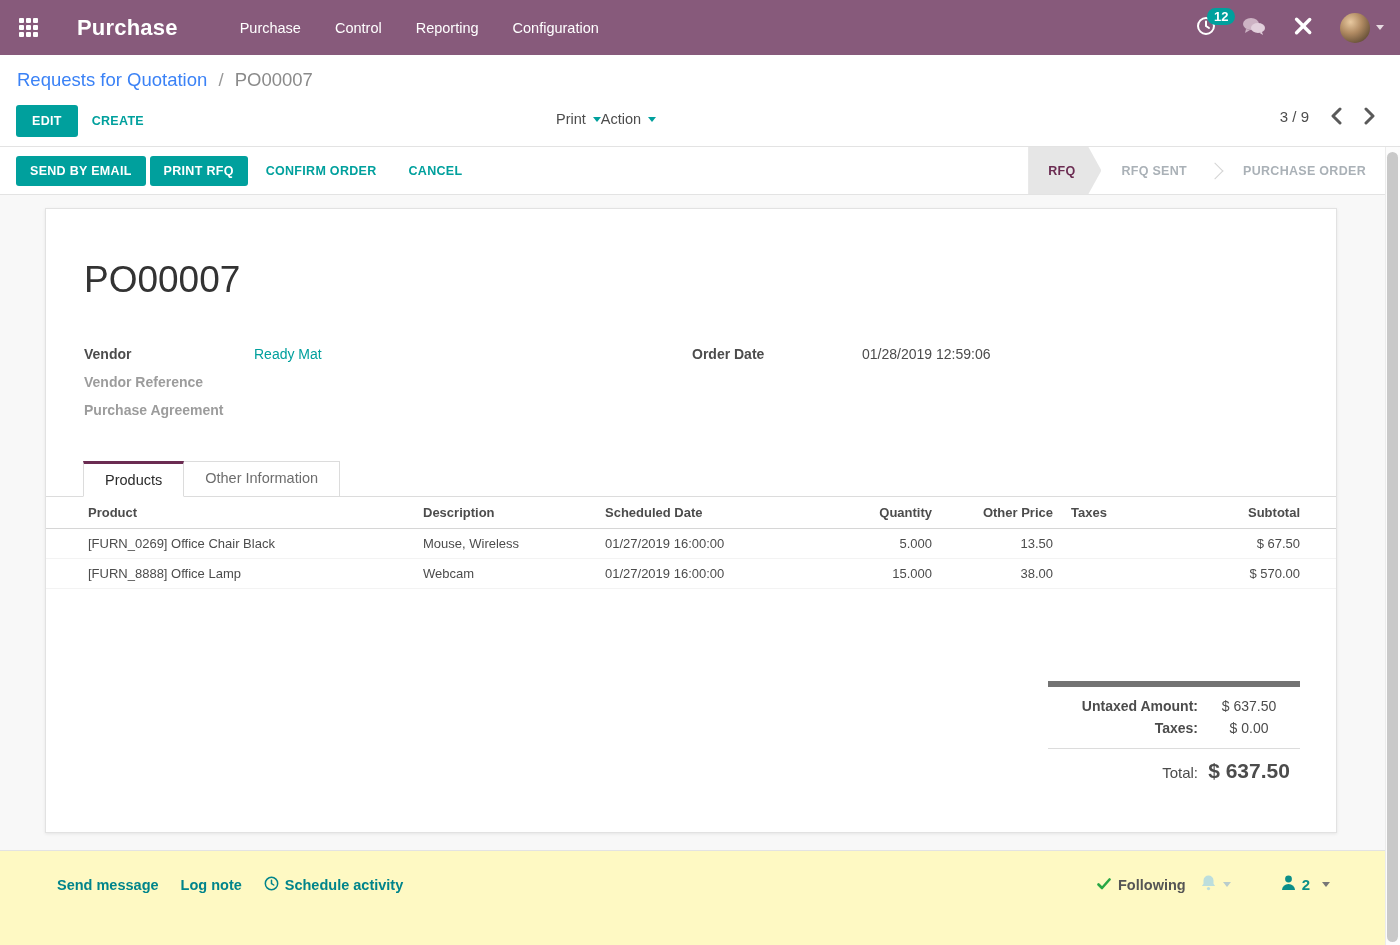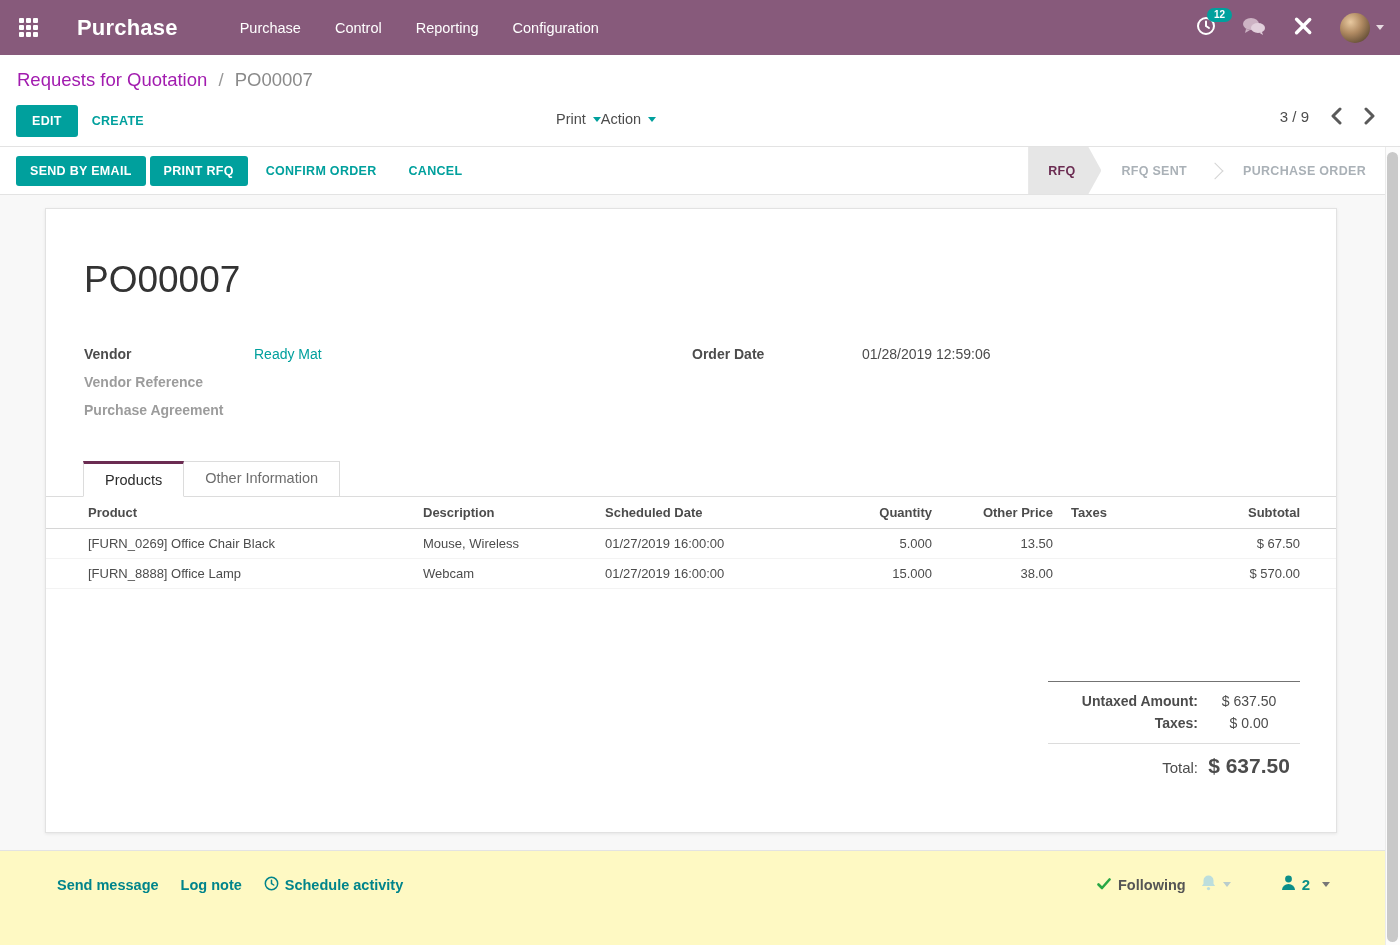--- a/index.html
+++ b/index.html
@@ -9,34 +9,34 @@
   
   .navbar { height:55px; background:#875A7B; display:flex; align-items:center; position:relative; }
   .apps-icon { width:20px; height:20px; margin-left:19px; display:grid;
     grid-template-columns:repeat(3,5px); grid-template-rows:repeat(3,5px); gap:2px; cursor:pointer; }
   .apps-icon span { background:#fff; border-radius:1px; }
   .app-title { color:#fff; font-size:22px; font-weight:bold; margin-left:38px; letter-spacing:.2px; cursor:pointer; }
   .nav-menu { display:flex; margin-left:62px; gap:34px; }
   .nav-menu a { color:#fff; font-size:14.5px; text-decoration:none; cursor:pointer; }
   .nav-right { position:absolute; right:16px; top:0; height:55px; display:flex; align-items:center; gap:26px; }
   .activity-wrap { position:relative; cursor:pointer; }
-  .badge { position:absolute; top:-8px; left:11px; background:#00A09D; color:#fff; font-size:10px;
+  .badge { position:absolute; top:-8px; left:11px; background:#00A09D; color:#fff; font-size:13px;
     font-weight:bold; border-radius:9px; padding:2px 7px; line-height:1; }
   .icon-btn { cursor:pointer; display:flex; align-items:center; }
   .user-menu { display:flex; align-items:center; gap:6px; cursor:pointer; }
   .avatar { width:30px; height:30px; border-radius:50%;
     background:radial-gradient(circle at 35% 30%, #e8c9a0 0%, #b08a62 40%, #6e563c 75%, #41321f 100%); }
   .caret { display:inline-block; width:0; height:0; border-left:4px solid transparent;
     border-right:4px solid transparent; border-top:5px solid currentColor; }
   .caret.white { color:#e7dbe2; }
 
   
   .control-panel { height:92px; background:#fff; position:relative; border-bottom:1px solid #e3e3e3; }
   .breadcrumb { position:absolute; left:17px; top:14px; font-size:18.5px; }
-  .breadcrumb .bc-link { color:#a21caf; text-decoration:none; cursor:pointer; }
+  .breadcrumb .bc-link { color:#3b82f6; text-decoration:none; cursor:pointer; }
   .breadcrumb .bc-sep { color:#999; margin:0 6px; }
   .breadcrumb .bc-current { color:#8a8a8a; }
   .cp-buttons { position:absolute; left:16px; top:50px; display:flex; align-items:center; }
   .btn { font-size:12.5px; font-weight:bold; letter-spacing:.3px; border:none; border-radius:3px;
     cursor:pointer; font-family:inherit; }
   .btn-primary { background:#00A09D; color:#fff; padding:9px 16px; }
   .btn-link-teal { background:none; color:#00A09D; padding:9px 14px; }
   .cp-dropdowns { position:absolute; left:556px; top:56px; display:flex; }
   .dropdown { font-size:14.5px; color:#4c4c4c; cursor:pointer; display:flex; align-items:center; gap:7px; }
   .dropdown .caret { color:#00A09D; }
@@ -82,21 +82,21 @@
     border-collapse:collapse; table-layout:fixed; }
   .lines-table th { height:31px; font-size:13px; font-weight:bold; color:#4c4c4c; text-align:left;
     padding:0 9px; border-bottom:1px solid #d6d6d6; }
   .lines-table td { height:30px; font-size:13px; color:#4c4c4c; padding:0 9px;
     border-bottom:1px solid #f3f3f3; cursor:pointer; white-space:nowrap; overflow:hidden; }
   .lines-table .first { padding-left:42px; }
   .lines-table .num { text-align:right; }
   .lines-table .sub { padding-right:36px; }
 
   .totals { position:absolute; right:36px; top:472px; width:252px; font-size:14px; }
-  .t-block { border-top:1px solid #737373; border-bottom:1px solid #dcdcdc; padding:8px 0 9px; }
+  .t-block { border-top:6px solid #737373; border-bottom:1px solid #dcdcdc; padding:8px 0 9px; }
   .t-row { display:flex; align-items:baseline; padding:3px 0; }
   .t-label { flex:1; text-align:right; font-weight:bold; color:#4c4c4c; }
   .t-label.normal { font-weight:400; font-size:15px; }
   .t-val { width:102px; text-align:center; color:#4c4c4c; }
   .t-total { padding-top:10px; }
   .t-val.big { font-size:21px; font-weight:bold; }
 
   
   .chatter { position:absolute; left:0; right:0; top:655px; bottom:0; background:#fef9c3;
     border-top:1px solid #e3e3e3; }

